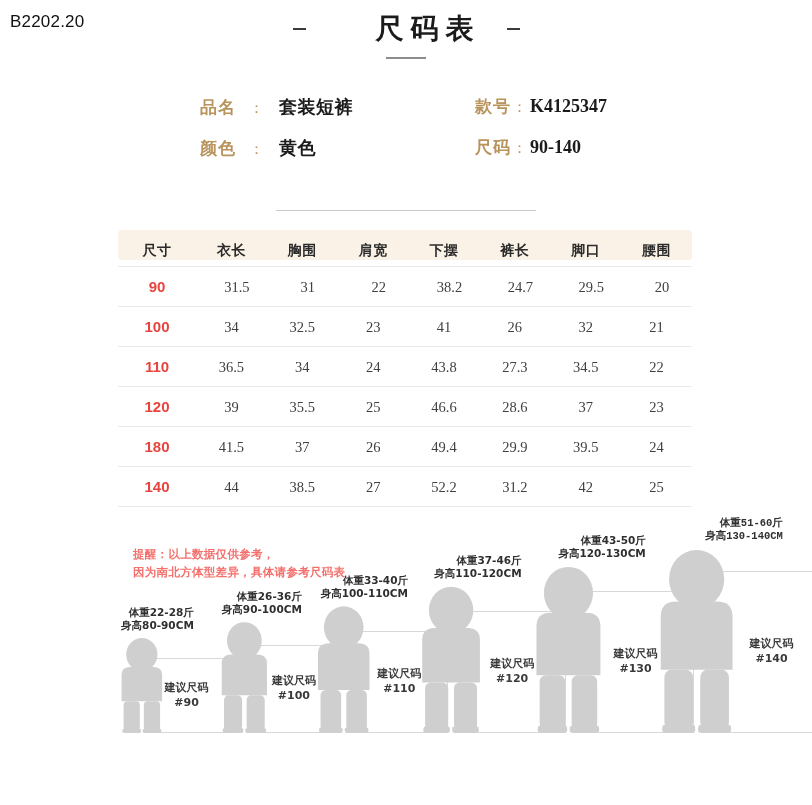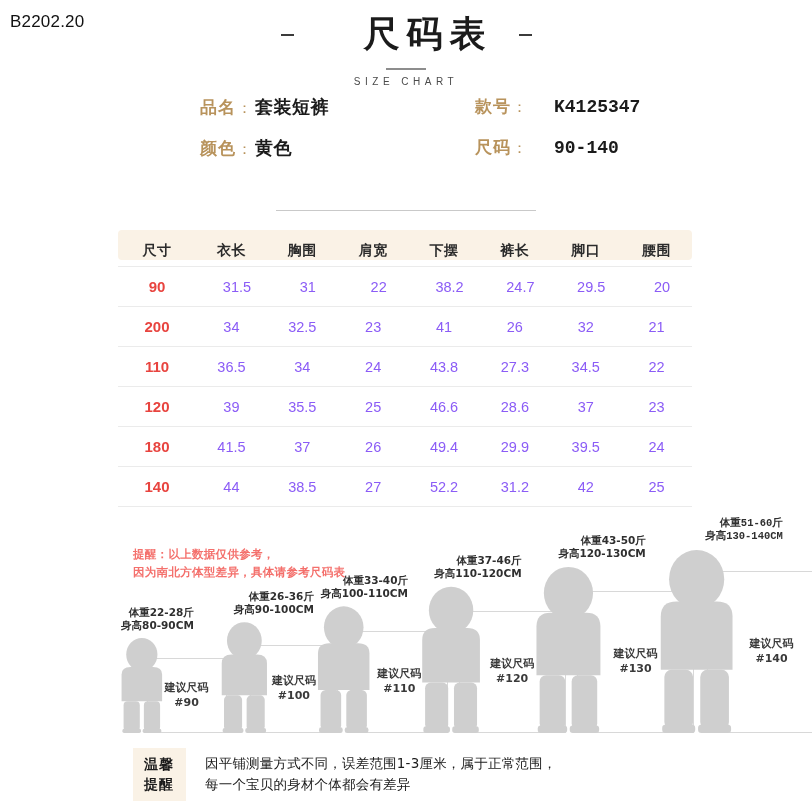--- a/index.html
+++ b/index.html
@@ -15,46 +15,46 @@
     position:absolute;left:10px;top:12px;
     font-size:17px;letter-spacing:.2px;color:#111;
     font-family:"Liberation Sans",sans-serif;
   }
 
   
   .title-wrap{position:absolute;left:0;top:10px;width:812px;text-align:center;}
   .title-row{display:flex;align-items:center;justify-content:center;gap:26px;}
   .dash{display:inline-block;width:13px;height:2px;background:#3b3b3b;}
   .title-cn{
-    font-size:36px;font-weight:700;letter-spacing:7px;color:#1b1b1b;
+    font-size:28px;font-weight:700;letter-spacing:7px;color:#1b1b1b;
     font-family:"DejaVu Sans",sans-serif;
     margin-left:44px;
   }
   .title-rule{width:40px;height:1.5px;background:#8d8d8d;margin:9px auto 6px;}
   .title-en{
     font-size:10px;letter-spacing:4.5px;color:#4a4a4a;
     font-family:"Liberation Sans",sans-serif;
   }
 
   
   .info{position:absolute;left:0;top:95px;width:812px;}
   .info-row{display:flex;margin-bottom:17px;}
   .info-cell{display:flex;align-items:baseline;}
-  .info-cell.c1{margin-left:200px;width:275px;}
+  .info-cell.c1{margin-left:200px;width:275px;gap:12px;}
   .info-cell.c2{}
   .info-key{
     color:#b8935c;font-size:17px;font-weight:700;letter-spacing:1px;
     font-family:"DejaVu Sans",sans-serif;
   }
   .info-colon{color:#b8935c;font-size:15px;margin:0 3px 0 1px;}
   .info-val{
     color:#1b1b1b;font-size:18px;font-weight:700;letter-spacing:.5px;
     font-family:"DejaVu Sans",sans-serif;
   }
-  .info-val.mono{font-family:Liberation Mono, monospace;letter-spacing:0;margin-left:24px;}
+  .info-val.mono{font-family:Liberation Serif, serif;letter-spacing:0;}
 
   
   .mid-rule{position:absolute;left:276px;top:210px;width:260px;height:1px;background:#c9c9c9;}
 
   
   .table{position:absolute;left:118px;top:230px;width:574px;}
   .thead{
     background:#faf2e6;border-radius:4px;height:30px;
     display:flex;align-items:flex-end;
   }
@@ -67,22 +67,22 @@
     border-bottom:1px solid #ebebeb;
   }
   .trow:first-of-type{border-top:1px solid #ebebeb;gap:11px;}
   .cell{flex:1 1 0;text-align:center;}
   .cell.size{flex:0 0 78px;}
   .cell.size .v{
     color:#e8443f;font-size:15px;font-weight:600;
     font-family:"Liberation Sans",sans-serif;
   }
   .cell .v{
-    font-size:14.5px;color:#8b5cf6;
-    font-family:Liberation Sans, sans-serif;
+    font-size:14.5px;color:#404040;
+    font-family:Liberation Serif, serif;
   }
   .spacer-row{height:6px;}
 
   
   .note{
     position:absolute;left:133px;top:546px;
     font-size:11.5px;line-height:1.55;color:#f4706c;font-weight:700;
     font-family:"DejaVu Sans",sans-serif;letter-spacing:.3px;
   }
 
@@ -128,21 +128,20 @@
 
   <div class="watermark">B2202.20</div>
 
   <div class="title-wrap">
     <div class="title-row">
       <span class="dash"></span>
       <span class="title-cn">尺码表</span>
       <span class="dash"></span>
     </div>
     <div class="title-rule"></div>
-    <div class="title-en">SIZE CHART</div>
   </div>
 
   <div class="info">
     <div class="info-row">
       <div class="info-cell c1">
         <span class="info-key">品名</span>
         <span class="info-colon">：</span>
         <span class="info-val">套装短裤</span>
       </div>
       <div class="info-cell c2">
@@ -184,21 +183,21 @@
           <div class="cell size"><span class="v">90</span></div>
           <div class="cell"><span class="v">31.5</span></div>
           <div class="cell"><span class="v">31</span></div>
           <div class="cell"><span class="v">22</span></div>
           <div class="cell"><span class="v">38.2</span></div>
           <div class="cell"><span class="v">24.7</span></div>
           <div class="cell"><span class="v">29.5</span></div>
           <div class="cell"><span class="v">20</span></div>
         </div>
         <div class="trow">
-          <div class="cell size"><span class="v">200</span></div>
+          <div class="cell size"><span class="v">100</span></div>
           <div class="cell"><span class="v">34</span></div>
           <div class="cell"><span class="v">32.5</span></div>
           <div class="cell"><span class="v">23</span></div>
           <div class="cell"><span class="v">41</span></div>
           <div class="cell"><span class="v">26</span></div>
           <div class="cell"><span class="v">32</span></div>
           <div class="cell"><span class="v">21</span></div>
         </div>
         <div class="trow">
           <div class="cell size"><span class="v">110</span></div>
@@ -291,21 +290,21 @@
                Q 1.7399999999999984 33.56 11.692799999999998 33.56
                L 37.02720000000001 33.56
                Q 46.980000000000004 33.56 46.980000000000004 42.533536000000005
                L 46.980000000000004 74.34880000000001 Z"></path>
       <rect x="4.001999999999999" y="74.34880000000001" width="18.096" height="35.41119999999999" rx="4.524"></rect>
       <rect x="26.622" y="74.34880000000001" width="18.096" height="35.41119999999999" rx="4.524"></rect>
       <rect x="2.6447999999999983" y="106.96" width="20.8104" height="5.04" rx="2.016"></rect>
       <rect x="25.2648" y="106.96" width="20.8104" height="5.04" rx="2.016"></rect>
     </g>
   </svg>
-        <div class="caption" style="right: 24px; margin-left: 36px;">
+        <div class="caption" style="right: 36px; margin-left: 36px;">
           <div>体重26-36斤</div>
           <div>身高90-100CM</div>
         </div>
       </div>
       <div class="fig" style="left: 196px; width: 132.3px; height: 128px;">
         <div class="box" style="width: 96px; height: 100px;">
           <span>
             <div>建议尺码</div>
             <div>#110</div>
           </span>
@@ -406,24 +405,14 @@
       <rect x="40.0752" y="176.675" width="33.009600000000006" height="8.325" rx="3.3299999999999996"></rect>
     </g>
   </svg>
         <div class="caption" style="right: 53.76px; font-family: Liberation Mono, monospace;">
           <div>体重51-60斤</div>
           <div>身高130-140CM</div>
         </div>
       </div>
     </div>
 
-  <div class="reminder">
-    <div class="rem-label">
-      <span>温馨</span>
-      <span>提醒</span>
-    </div>
-    <div class="rem-text">
-      <span>因平铺测量方式不同，误差范围1-3厘米，属于正常范围，</span>
-      <span>每一个宝贝的身材个体都会有差异</span>
-    </div>
-  </div>
 
 </div>
 
 </body></html>

